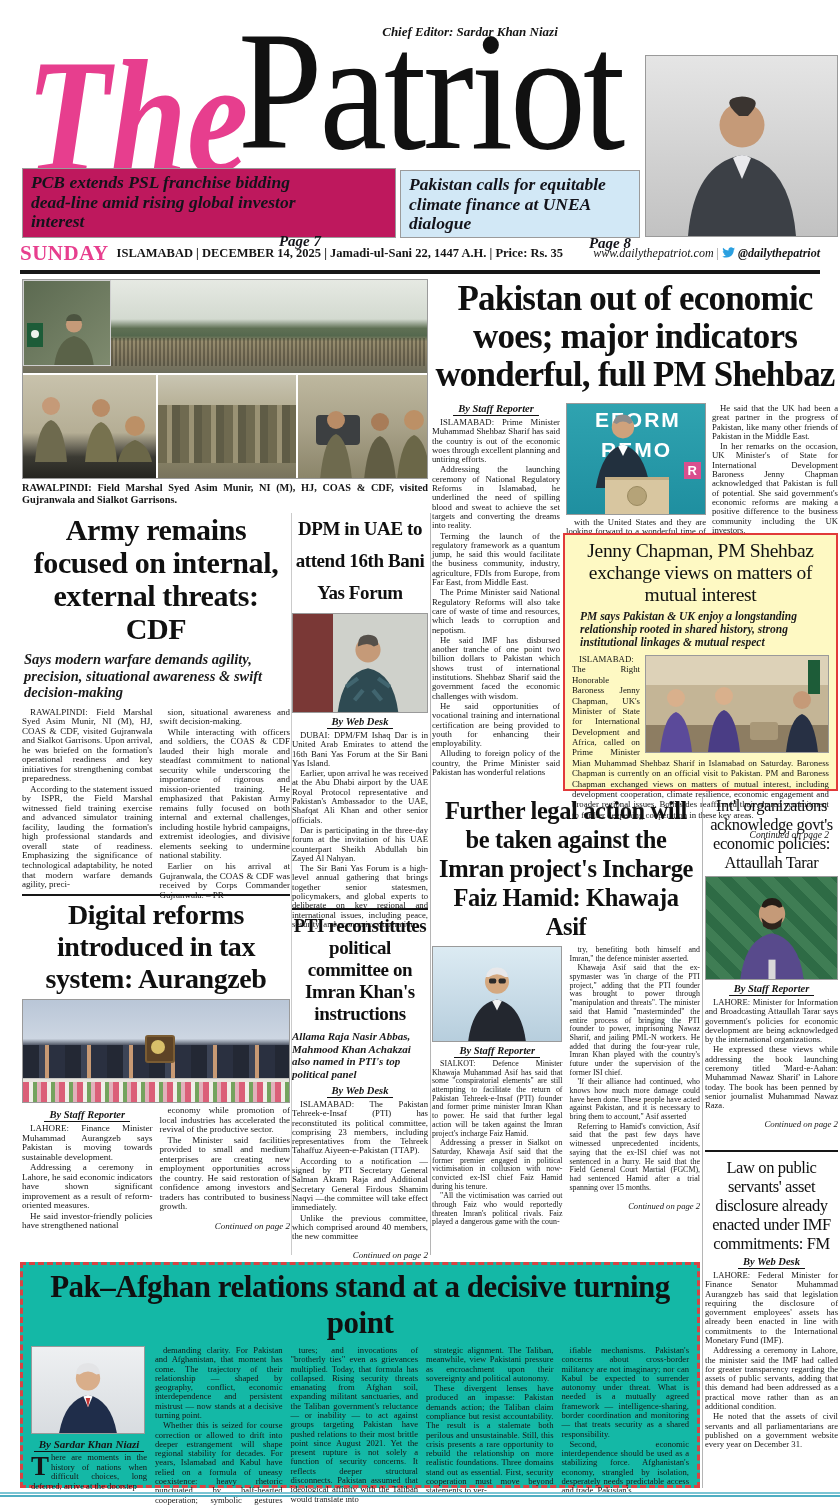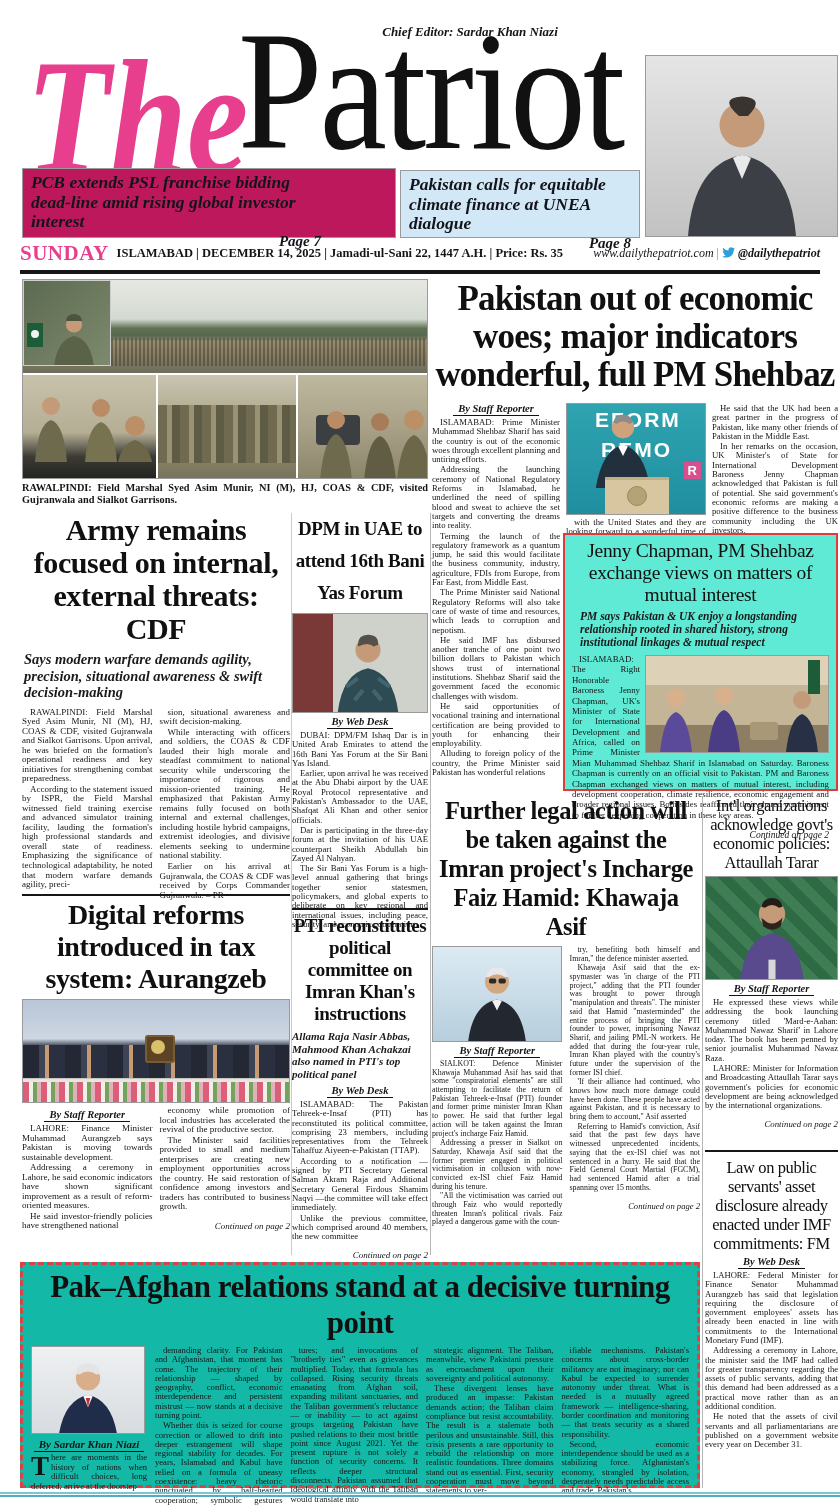--- a/index.html
+++ b/index.html
@@ -20,21 +20,21 @@
   .cols{display:flex;gap:7px}
   .cols>div{flex:1;min-width:0}
   .photo{position:relative;overflow:hidden;border:1px solid #9a9a9a;box-sizing:border-box}
   .psvg{position:absolute;bottom:0;left:50%;transform:translateX(-50%)}
   .vr{position:absolute;width:1px;background:#b5b5b5}
   .hrule{position:absolute;background:#161616}
   .caption{font-weight:bold;font-size:10.3px;line-height:1.18;text-align:justify}
   .teaser{position:absolute;border:1px solid #9b9b9b;box-sizing:border-box;padding:4px 8px 2px;
           font-style:italic;font-weight:bold;font-size:17.5px;line-height:1.12;color:#13131a}
   .teaser .pg{text-align:right;font-size:15px;margin-top:1px}
-  .jenny-box{position:absolute;border:2.5px solid #e13a3a;box-sizing:border-box;background:#5eead4;padding:5px 7px}
+  .jenny-box{position:absolute;border:2.5px solid #e13a3a;box-sizing:border-box;background:#fef9c3;padding:5px 7px}
   .bot-box{position:absolute;border:3px dashed #d94343;box-sizing:border-box;background:#14b8a6;padding:4px 8px}
   .dropcap{float:left;font-size:27px;line-height:.85;font-weight:bold;padding:2px 2px 0 0}
 </style>
 </head>
 <body>
 
 <div class="abs" data-name="masthead" style="left:0;top:0;width:840px;height:238px">
   <div class="abs" data-name="chief-editor" style="left:300px;top:24px;width:340px;text-align:center;font-style:italic;font-weight:bold;font-size:13px">Chief Editor: Sardar Khan Niazi</div>
   <div class="abs" data-name="masthead-title-the" style="left:26px;top:36px;font-size:138px;line-height:1;font-style:italic;font-weight:bold;color:#e73e8e;transform:scaleY(1.18);transform-origin:top left">The</div>
   <div class="abs" data-name="masthead-title-patriot" style="left:238px;top:6px;font-size:152px;line-height:1;color:#111;letter-spacing:-3px;transform:scaleY(1.12);transform-origin:top left">Patriot</div>
@@ -319,22 +319,22 @@
     <svg class="psvg" data-name="tarar-silhouette" width="96" height="88" viewBox="0 0 100 100">
       <circle cx="50" cy="26" r="15" fill="#c59a78"></circle>
       <path d="M38 30 q12 14 24 0 l-2 10 q-10 8 -20 0 Z" fill="#2e241c"></path>
       <path d="M38 18 q2 -10 12 -10 q10 0 12 10 l-4 1 q-8 -6 -16 0 Z" fill="#241c16"></path>
       <path d="M14 100 Q20 54 50 48 Q80 54 86 100 Z" fill="#584a8c"></path>
       <rect x="46" y="78" width="8" height="22" fill="#d9d9d9"></rect>
     </svg>
   </div>
   <div class="byline" data-name="tarar-byline"><span>By Staff Reporter</span></div>
   <div class="bt f86" data-name="tarar-body">
+      <p data-name="paragraph">LAHORE: Minister for Information and Broadcasting Attaullah Tarar says government's policies for economic development are being acknowledged by the international organizations.</p>
       <p data-name="paragraph">He expressed these views while addressing the book launching ceremony titled 'Mard-e-Aahan: Muhammad Nawaz Sharif' in Lahore today. The book has been penned by senior journalist Muhammad Nawaz Raza.</p>
-      <p data-name="paragraph">LAHORE: Minister for Information and Broadcasting Attaullah Tarar says government's policies for economic development are being acknowledged by the international organizations.</p>
     </div>
   <p class="cont" style="font-size:8.8px" data-name="tarar-continued">Continued on page 2</p>
 </div>
 <div class="hrule" data-name="rule-tarar-fm" style="left:705px;top:1150px;width:133px;height:2px"></div>
 
 <div class="abs" data-name="article-fm" style="left:705px;top:1158px;width:133px">
   <div class="hl" data-name="fm-headline" style="font-size:16.5px;line-height:19px;font-weight:normal">Law on public servants' asset disclosure already enacted under IMF commitments: FM</div>
   <div class="byline" data-name="fm-byline"><span>By Web Desk</span></div>
   <div class="bt f86" data-name="fm-body">
       <p data-name="paragraph">LAHORE: Federal Minister for Finance Senator Muhammad Aurangzeb has said that legislation requiring the disclosure of government employees' assets has already been enacted in line with commitments to the International Monetary Fund (IMF).</p>

